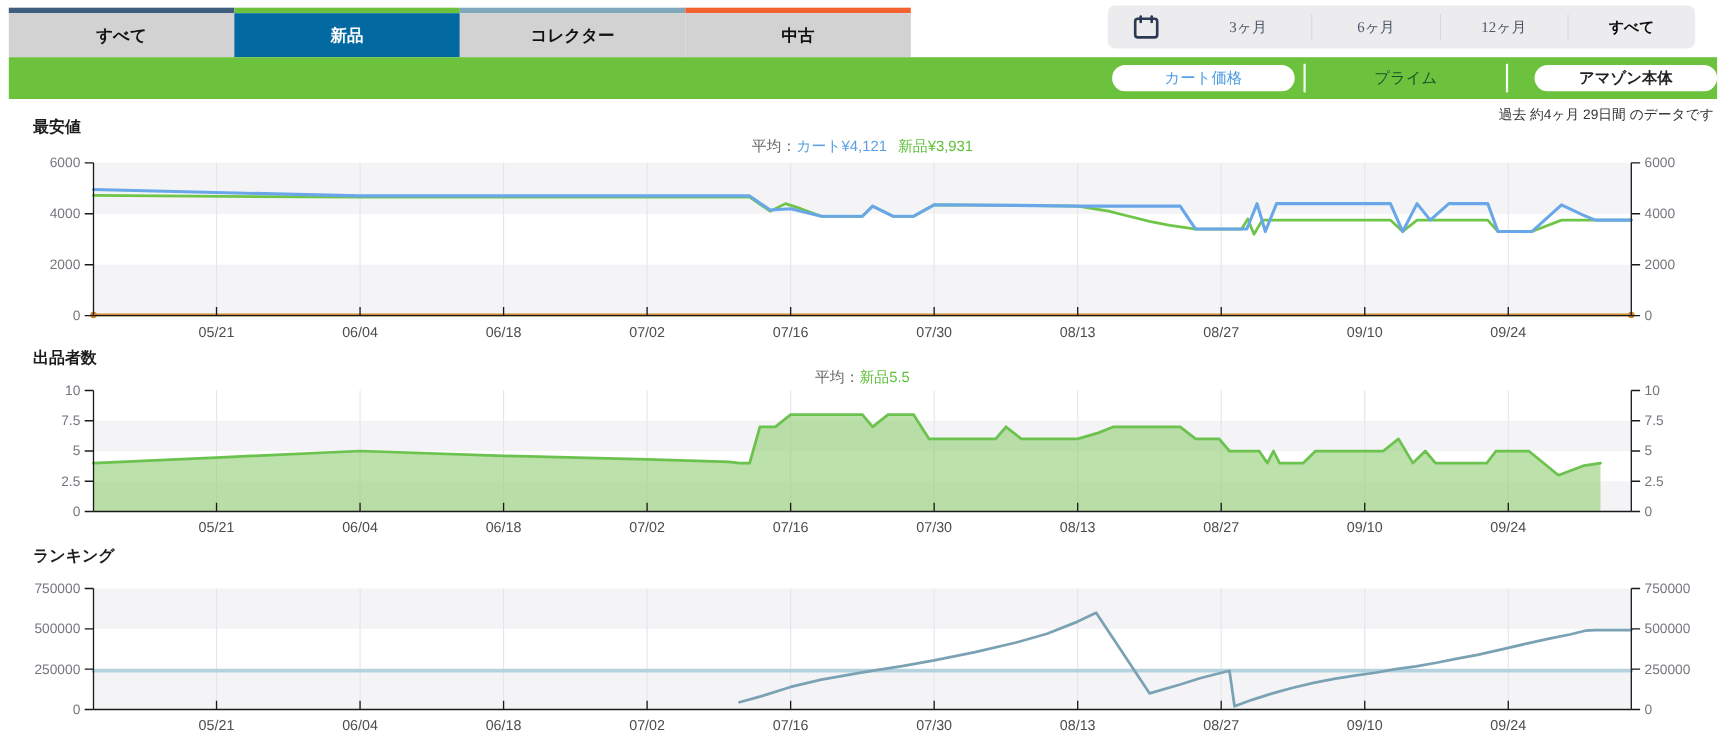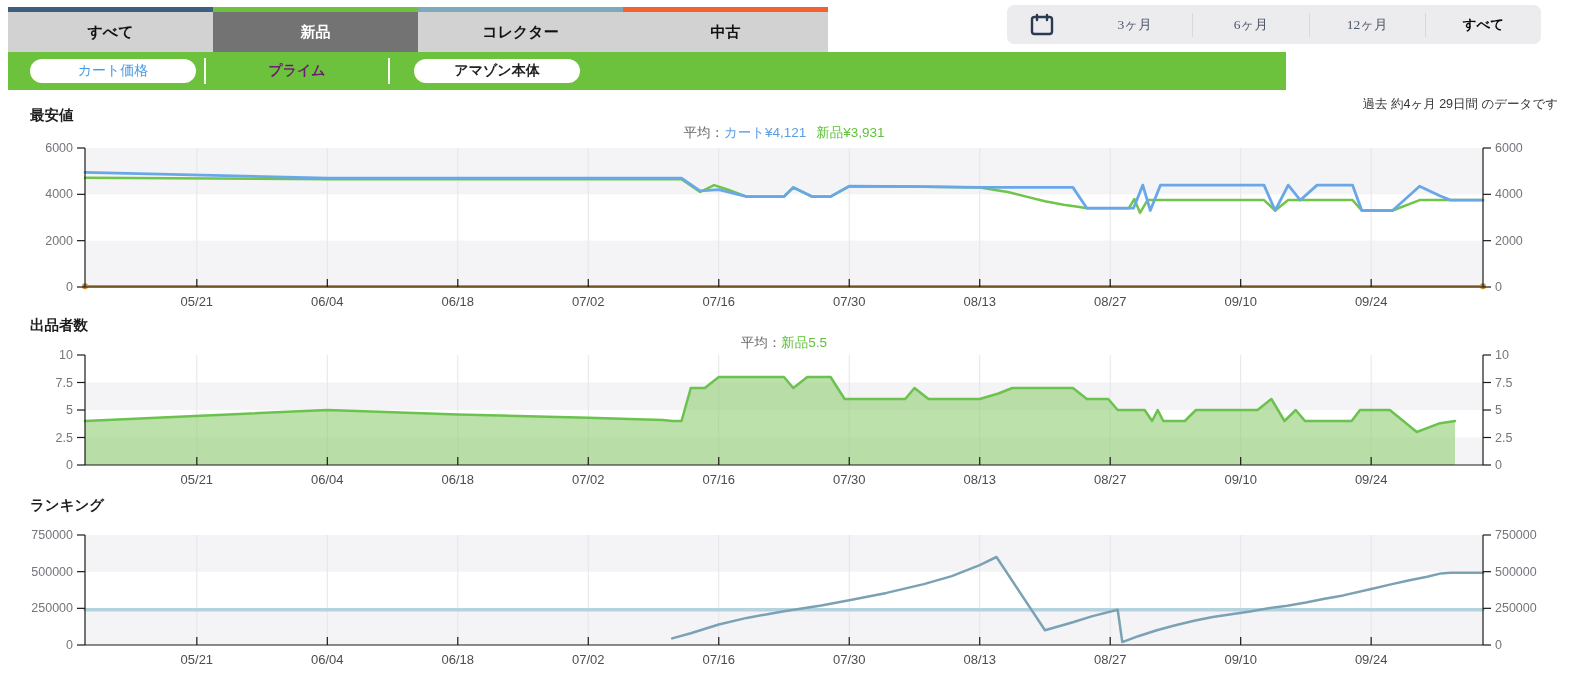--- a/index.html
+++ b/index.html
@@ -7,32 +7,32 @@
     font-family:"Liberation Sans","DejaVu Sans",sans-serif; overflow:hidden; }
   #app { position:relative; width:1569px; height:676px; background:#fff; }
 
   
   .tabs { position:absolute; left:8px; top:7px; width:820px; height:45px; display:flex; }
   .tab { width:205px; display:flex; flex-direction:column; cursor:pointer; }
   .tab .strip { height:5px; }
   .tab .body { height:40px; background:#d2d2d3; display:flex; align-items:center; justify-content:center;
     font-size:15px; font-weight:bold; color:#111; }
   .tab.active .strip { background:#6cc23c; }
-  .tab.active .body { background:#737373; color:#fff; }
-
-  
-  .toolbar { position:absolute; left:8px; top:52px; width:1278px; height:38px; background:#6cc23c;
-    display:flex; align-items:center; }
+  .tab.active .body { background:#0369a1; color:#fff; }
+
+  
+  .toolbar { position:absolute; left:8px; top:52px; width:1553px; height:38px; background:#6cc23c;
+    display:flex; align-items:center;justify-content:flex-end; }
   .tb-left { display:flex; align-items:center; }
   .tb-right { position:absolute; right:14px; top:0; height:38px; display:flex; align-items:center; }
   .tb-btn { font-size:14px; cursor:pointer; white-space:nowrap; }
   .pill { background:#fff; border-radius:12px; padding:3px 0; width:166px; text-align:center; }
   .pill-blue { color:#4b9be3; margin-left:22px; }
   .pill-dark { color:#222; font-weight:bold; margin-left:16px; }
-  .tb-text { color:#701a75; width:166px; text-align:center;font-weight:bold; }
+  .tb-text { color:#14532d; width:166px; text-align:center; }
   .tb-div { width:2px; height:26px; background:rgba(255,255,255,.95); margin:0 8px; }
   .tb-right .tb-btn { color:#fff; width:120px; text-align:center; }
 
   
   .range { position:absolute; left:1007px; top:5px; width:534px; height:39px; background:#ececef;
     border-radius:7px; display:flex; align-items:center;font-family:Liberation Serif, serif; }
   .range .seg { flex:1; text-align:center; font-size:13.5px; color:#4c5668; cursor:pointer; }
   .range .seg.selected { font-weight:bold; color:#0a0a0a; }
   .range .rdiv { width:1px; height:24px; background:#d7d7dd; }
   .cal { width:70px; display:flex; justify-content:center; cursor:pointer; }

